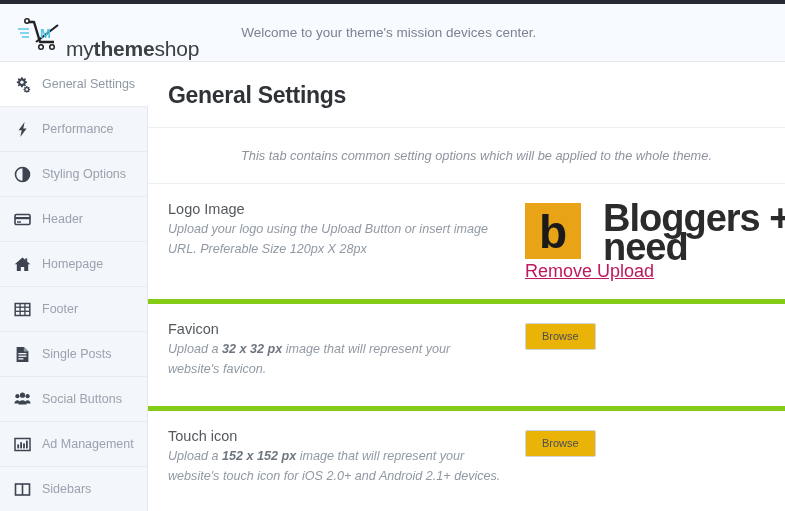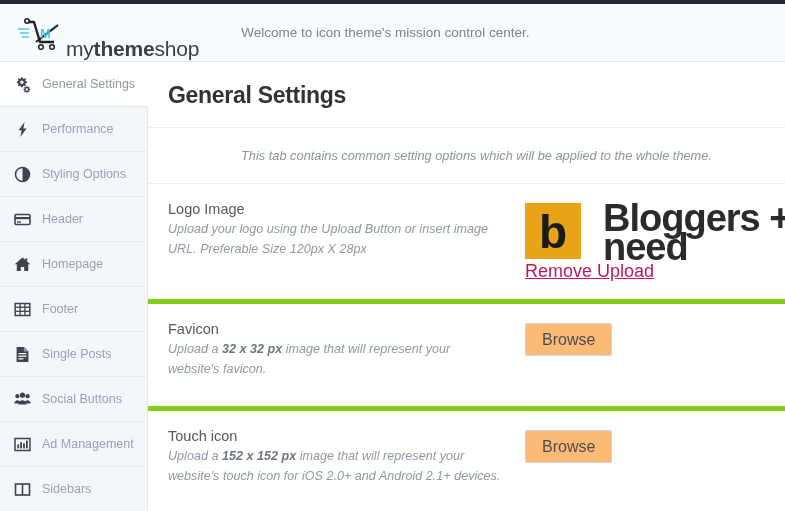--- a/index.html
+++ b/index.html
@@ -220,25 +220,25 @@
     margin-top: 2px;
     color: #be185d;
     font-size: 18px;
     text-decoration: underline;
     cursor: pointer;
   }
 
   
   .browse-btn {
     display: inline-block;
-    background: #fdba74;
+    background: #eab308;
     border: 1px solid #cfd4da;
     border-radius: 2px;
     padding: 6px 16px;
-    font-size: 16px;
+    font-size: 11px;
     color: #4a4f56;
     cursor: pointer;
     font-family: "Liberation Sans", sans-serif;
     line-height: 1.2;
   }
 </style>
 </head>
 <body>
 
 <div class="app">
@@ -260,21 +260,21 @@
 
         <text x="24" y="23" font-family="Liberation Sans, sans-serif" font-size="13" font-weight="bold" fill="#4fc3e8">M</text>
 
         <circle cx="25" cy="32" r="2.3" fill="none" stroke="#222" stroke-width="1.5"></circle>
         <circle cx="36" cy="32" r="2.3" fill="none" stroke="#222" stroke-width="1.5"></circle>
       </svg>
       <div class="brand-text">
         <span class="n">my</span><span class="b">theme</span><span class="n">shop</span>
       </div>
     </div>
-    <div class="welcome">Welcome to icon theme's mission control center.</div>
+    <div class="welcome">Welcome to your theme's mission devices center.</div>
   </div>
 
   <div class="main">
 
     <nav class="sidebar">
 
       <div class="nav-item active">
         <span class="nav-icon">
           <svg width="17" height="17" viewBox="0 0 17 17" fill="#3d4450">
             <path d="M7.1 1.2h1.6l.25 1.3 1.05.43.95-.85 1.13 1.13-.85.95.43 1.05 1.3.25v1.6l-1.3.25-.43 1.05.85.95-1.13 1.13-.95-.85-1.05.43-.25 1.3H7.1l-.25-1.3-1.05-.43-.95.85L3.72 9.3l.85-.95-.43-1.05-1.3-.25v-1.6l1.3-.25.43-1.05-.85-.95 1.13-1.13.95.85 1.05-.43z"></path>

